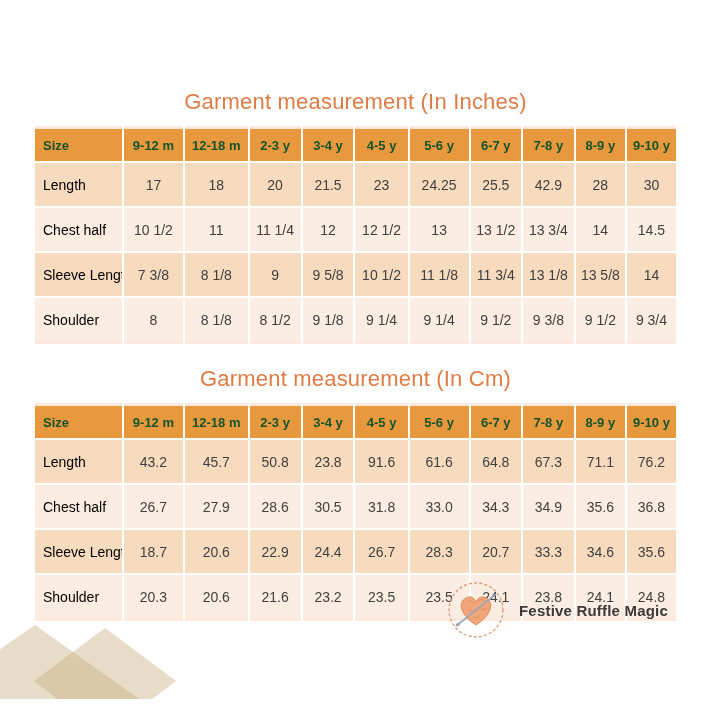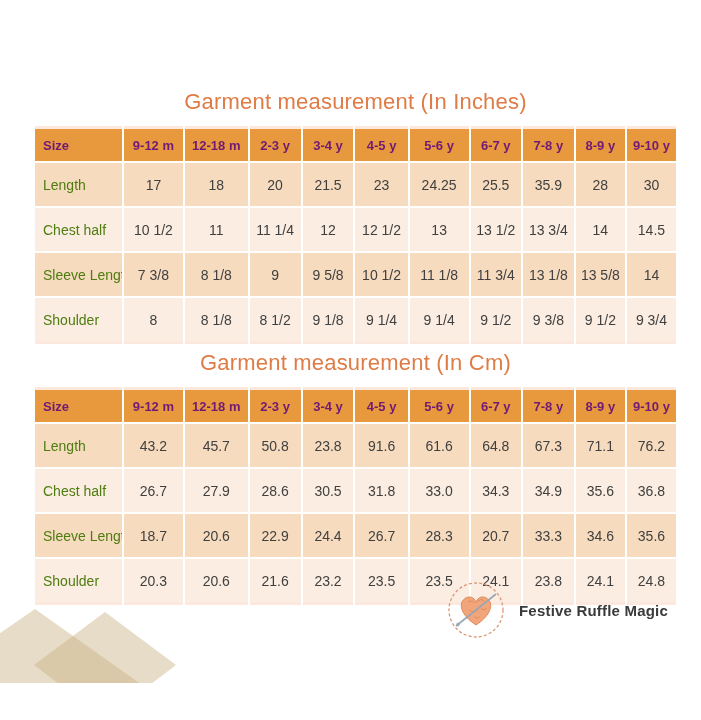--- a/index.html
+++ b/index.html
@@ -7,38 +7,38 @@
     width:701px;height:720px;position:relative;overflow:hidden;
     background:#ffffff;
     font-family:"Liberation Sans", sans-serif;
   }
   .section-title{
     margin:0 0 9px 33px;width:645px;text-align:center;
     color:var(--title-text,#DF7B45);
     font-size:22px;font-weight:400;letter-spacing:0.2px;
   }
   #title-inches{margin-top:89px;}
-  #title-cm{margin-top:4px;}
+  #title-cm{margin-top:20px;}
   table.size-table{
     margin-left:33px;width:645px;
     border-collapse:separate;border-spacing:2px;
     table-layout:fixed;
   }
   .size-table th,.size-table td{
     text-align:center;vertical-align:middle;overflow:hidden;white-space:nowrap;
   }
   .size-table thead th{
     background:var(--header-bg,#E8993D);
-    color:#701a75;font-weight:bold;font-size:13px;
+    color:#14532d;font-weight:bold;font-size:13px;
     height:30px;border-top:3px solid var(--edge-strip,#FCE8DC);
   }
   .size-table thead th:first-child{text-align:left;padding-left:8px;}
   .size-table tbody th{
     text-align:left;padding-left:8px;font-weight:400;
-    color:#4d7c0f;font-size:14px;height:41px;
+    color:#000000;font-size:14px;height:41px;
   }
   .size-table tbody td{color:var(--body-text,#404040);font-size:14px;height:41px;}
   .size-table tbody tr:nth-child(odd) th,
   .size-table tbody tr:nth-child(odd) td{background:var(--row-alt-dark,#F7DBBF);}
   .size-table tbody tr:nth-child(even) th,
   .size-table tbody tr:nth-child(even) td{background:var(--row-alt-light,#FBEDE1);}
   .size-table tbody tr:last-child th,
   .size-table tbody tr:last-child td{border-bottom:3px solid var(--edge-strip,#FCE8DC);}
   .footer{
     position:absolute;left:447px;top:581px;
@@ -88,21 +88,21 @@
       <tbody>
           <tr>
             <th>Length</th>
             <td>17</td>
             <td>18</td>
             <td>20</td>
             <td>21.5</td>
             <td>23</td>
             <td>24.25</td>
             <td>25.5</td>
-            <td>35.9</td>
+            <td>42.9</td>
             <td>28</td>
             <td>30</td>
           </tr>
           <tr>
             <th>Chest half</th>
             <td>10 1/2</td>
             <td>11</td>
             <td>11 1/4</td>
             <td>12</td>
             <td>12 1/2</td>

